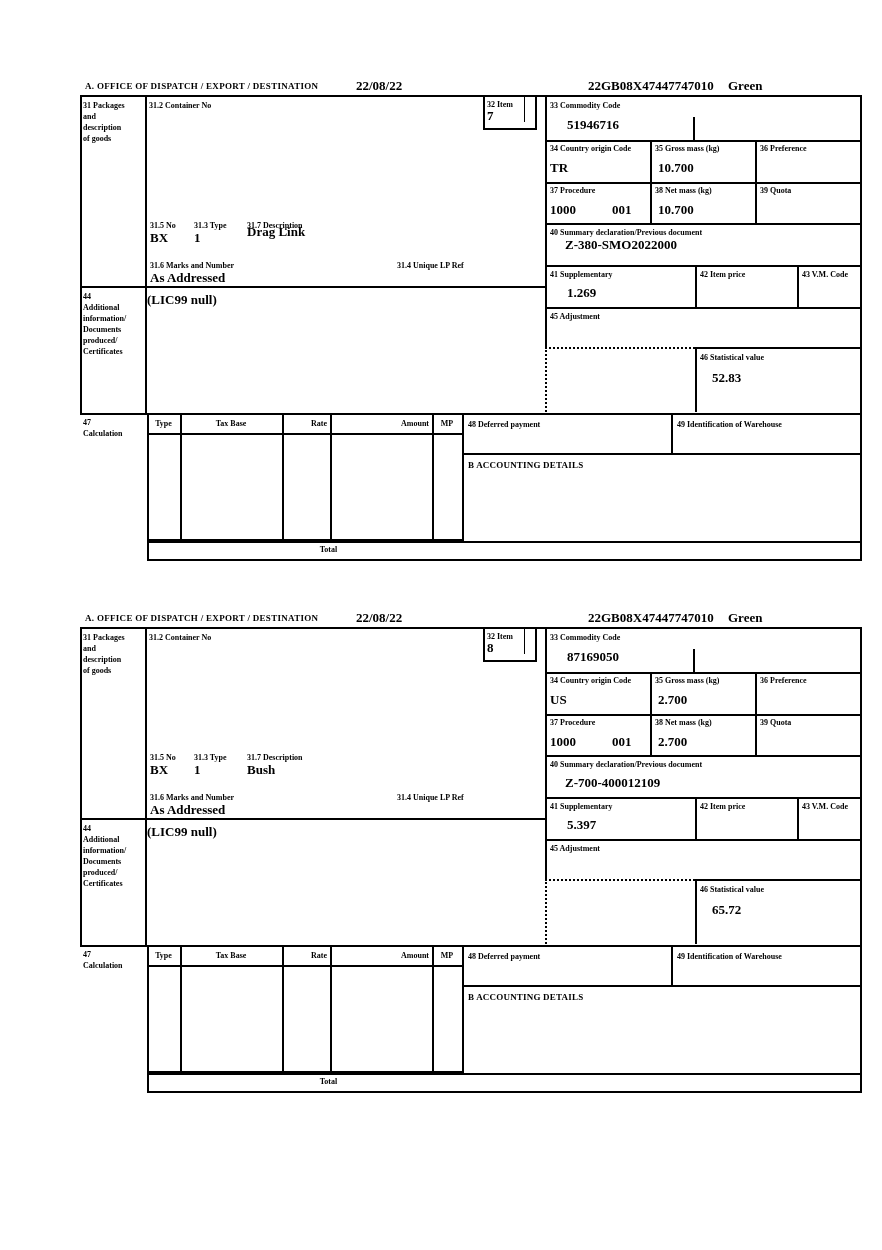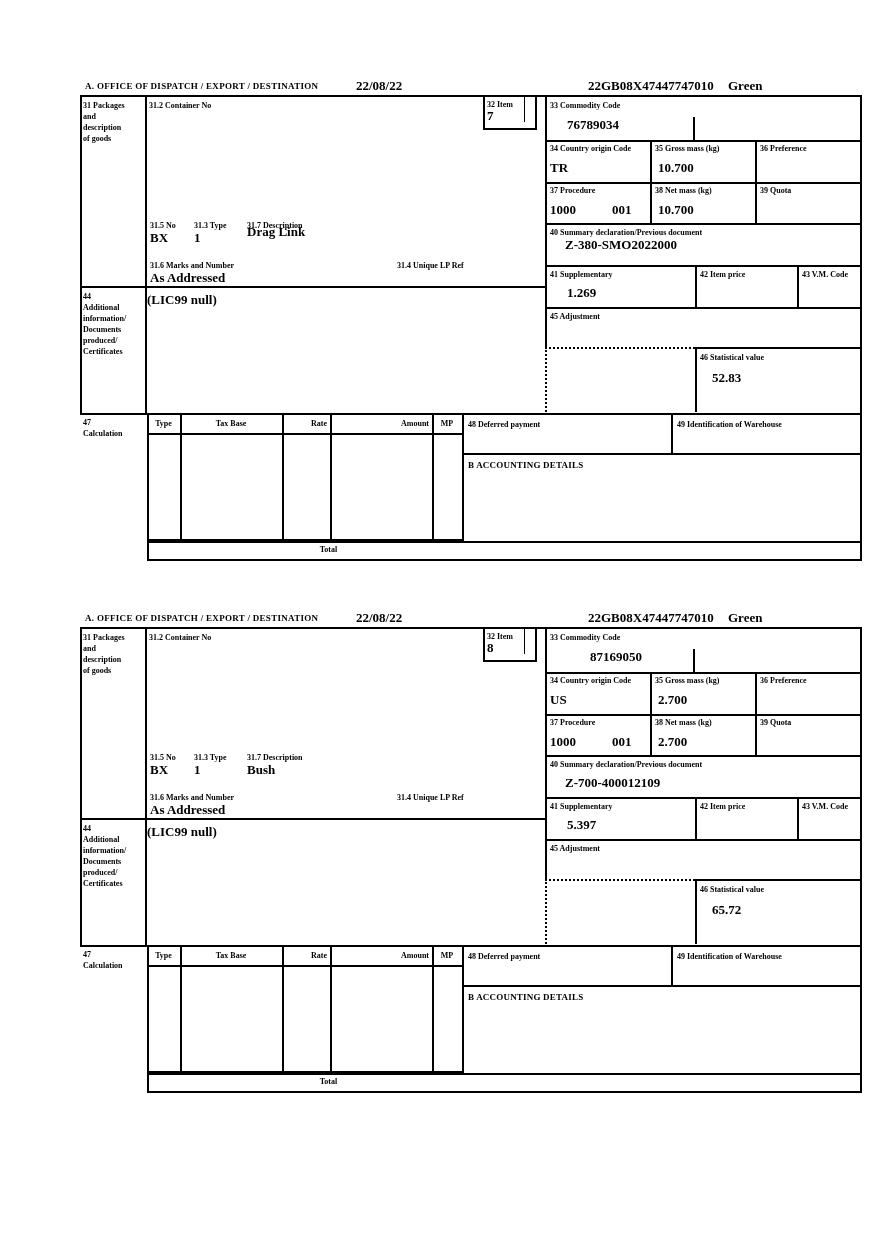--- a/index.html
+++ b/index.html
@@ -86,21 +86,21 @@
     <div class="val" style="left:70px;top:190px">As Addressed</div>
     <div class="lb" style="left:3px;top:211px;width:62px">44
 Additional
 information/
 Documents
 produced/
 Certificates</div>
     <div class="val" style="left:67px;top:212px">(LIC99 null)</div>
 
     <div class="lb" style="left:470px;top:20px">33 Commodity Code</div>
-    <div class="val" style="left:487px;top:37px">76789034</div>
+    <div class="val" style="left:487px;top:37px">51946716</div>
     <div class="lb" style="left:470px;top:63px">34 Country origin Code</div>
     <div class="val" style="left:470px;top:80px">TR</div>
     <div class="lb" style="left:575px;top:63px">35 Gross mass (kg)</div>
     <div class="val" style="left:578px;top:80px">10.700</div>
     <div class="lb" style="left:680px;top:63px">36 Preference</div>
     <div class="lb" style="left:470px;top:105px">37 Procedure</div>
     <div class="val" style="left:470px;top:122px">1000</div>
     <div class="val" style="left:532px;top:122px">001</div>
     <div class="lb" style="left:575px;top:105px">38 Net mass (kg)</div>
     <div class="val" style="left:578px;top:122px">10.700</div>
@@ -191,21 +191,21 @@
     <div class="val" style="left:70px;top:190px">As Addressed</div>
     <div class="lb" style="left:3px;top:211px;width:62px">44
 Additional
 information/
 Documents
 produced/
 Certificates</div>
     <div class="val" style="left:67px;top:212px">(LIC99 null)</div>
 
     <div class="lb" style="left:470px;top:20px">33 Commodity Code</div>
-    <div class="val" style="left:510px;top:37px">87169050</div>
+    <div class="val" style="left:487px;top:37px">87169050</div>
     <div class="lb" style="left:470px;top:63px">34 Country origin Code</div>
     <div class="val" style="left:470px;top:80px">US</div>
     <div class="lb" style="left:575px;top:63px">35 Gross mass (kg)</div>
     <div class="val" style="left:578px;top:80px">2.700</div>
     <div class="lb" style="left:680px;top:63px">36 Preference</div>
     <div class="lb" style="left:470px;top:105px">37 Procedure</div>
     <div class="val" style="left:470px;top:122px">1000</div>
     <div class="val" style="left:532px;top:122px">001</div>
     <div class="lb" style="left:575px;top:105px">38 Net mass (kg)</div>
     <div class="val" style="left:578px;top:122px">2.700</div>

